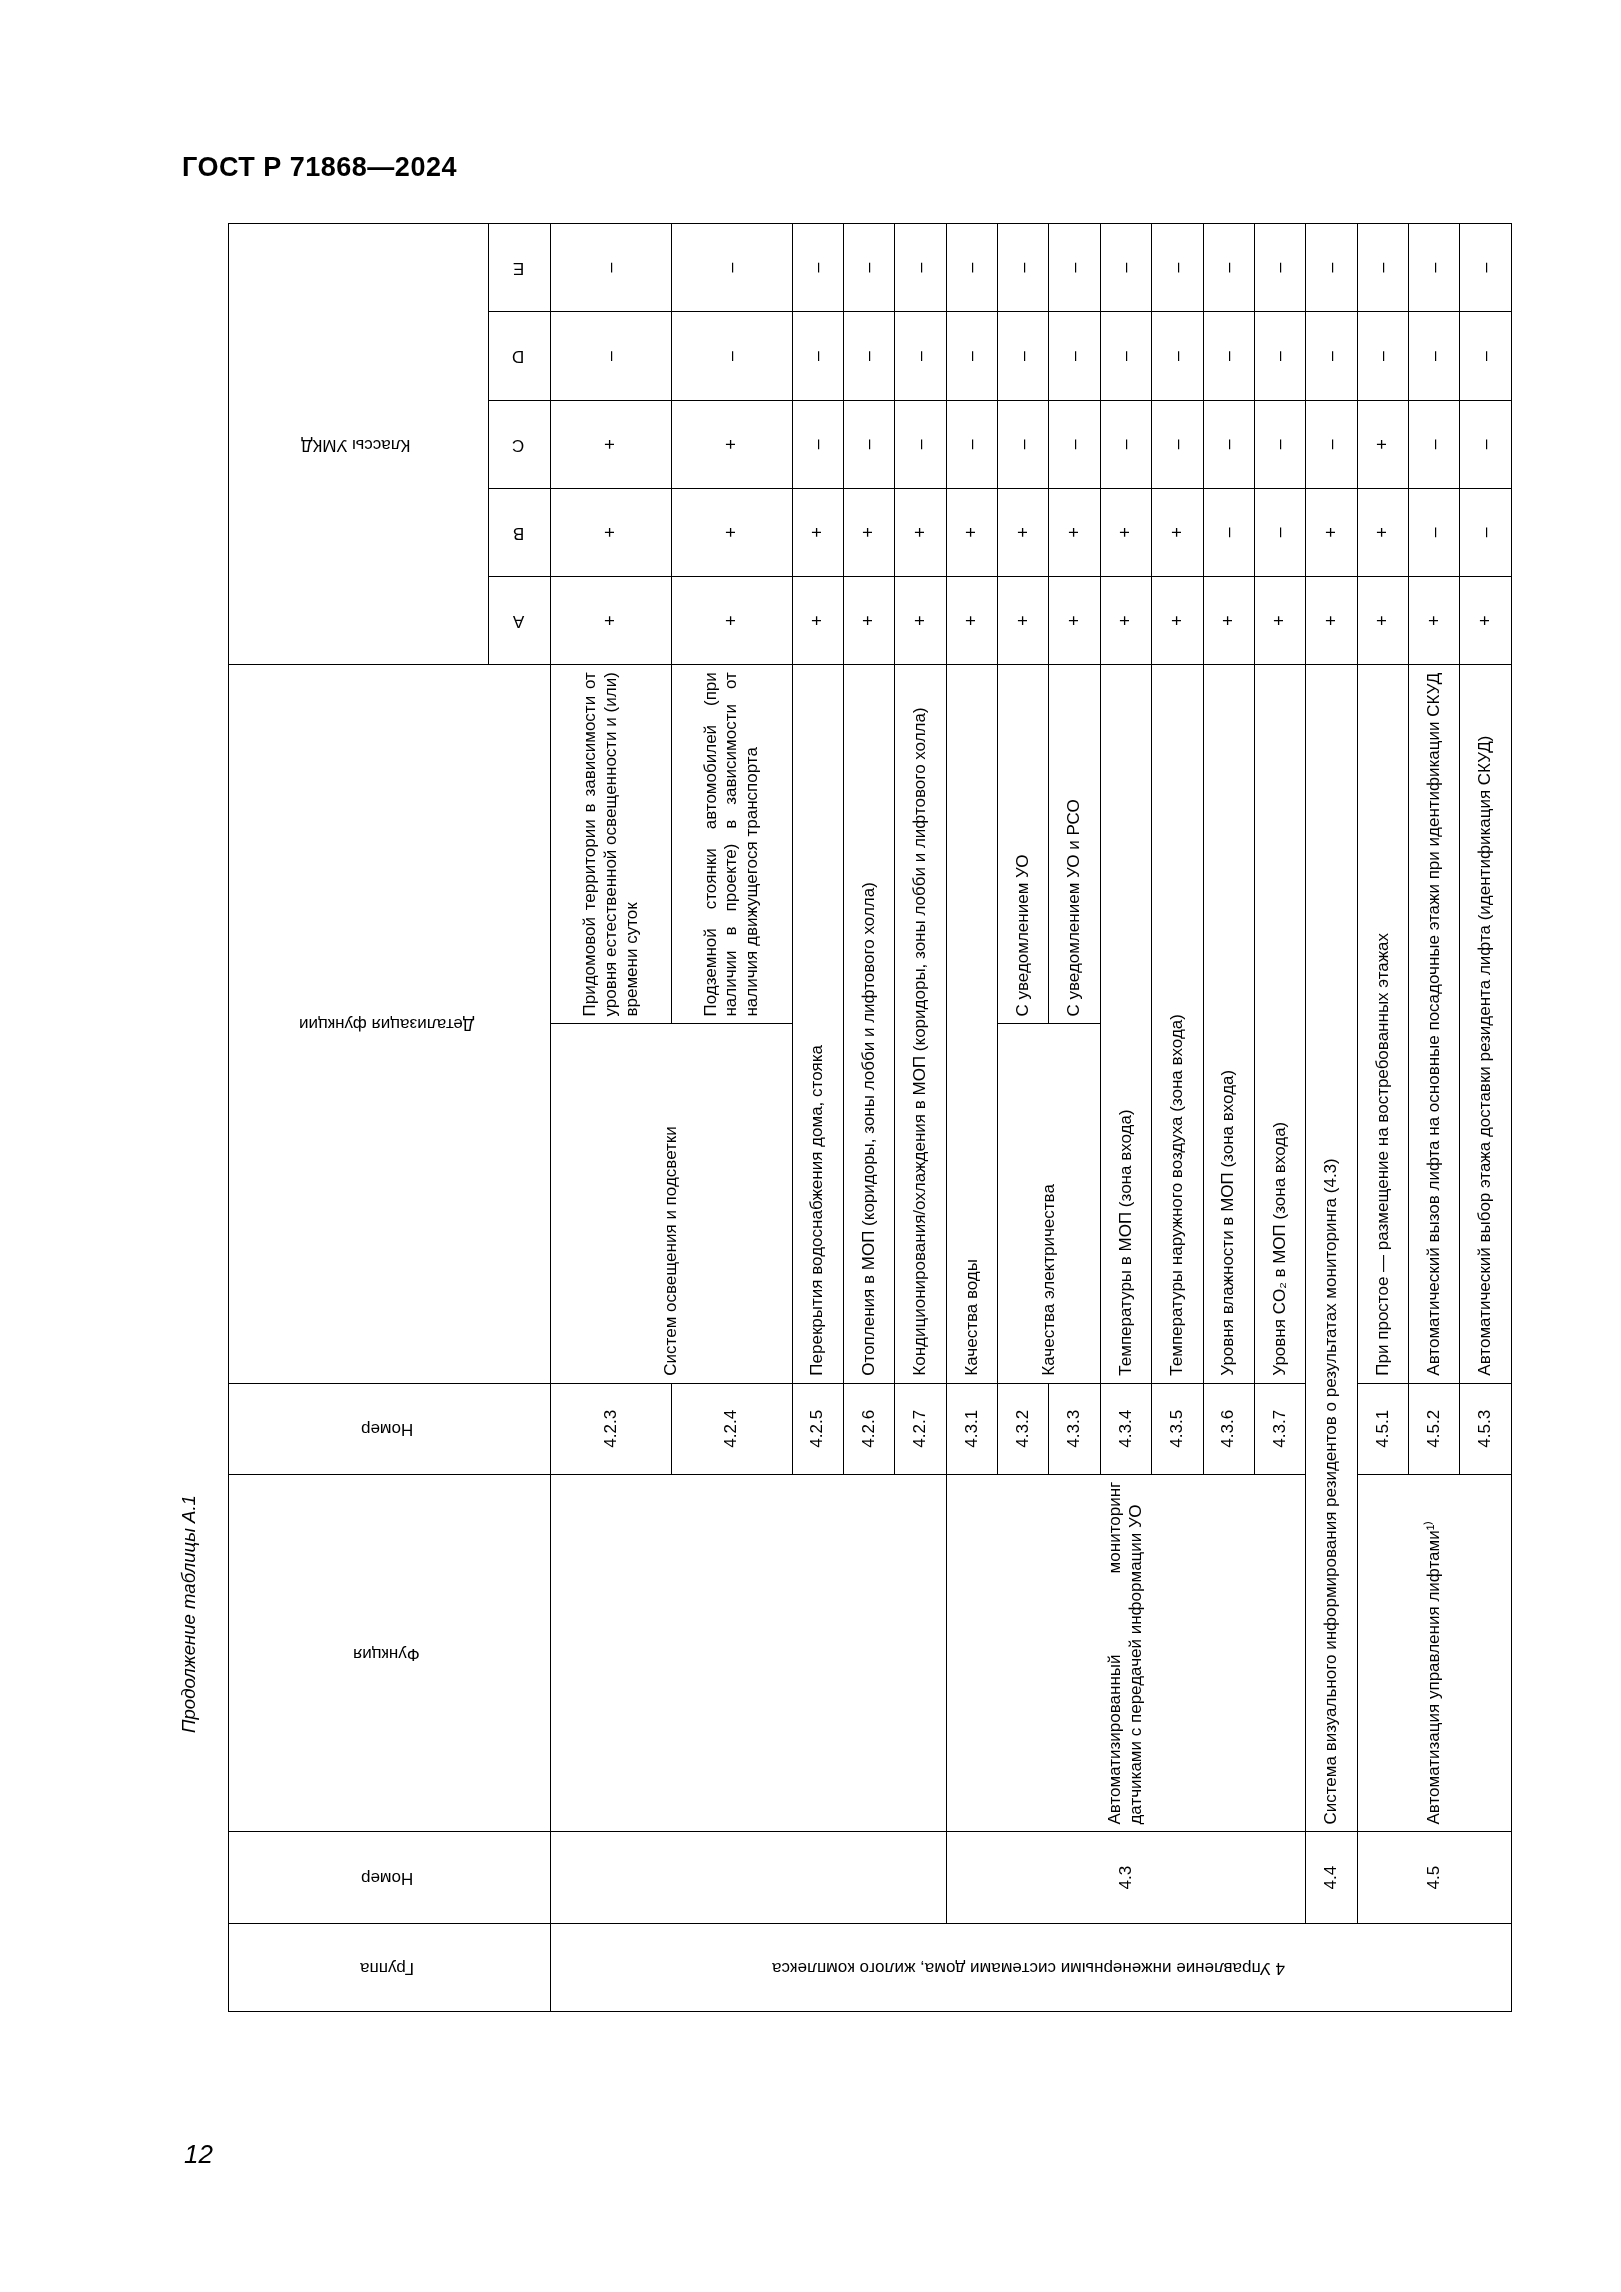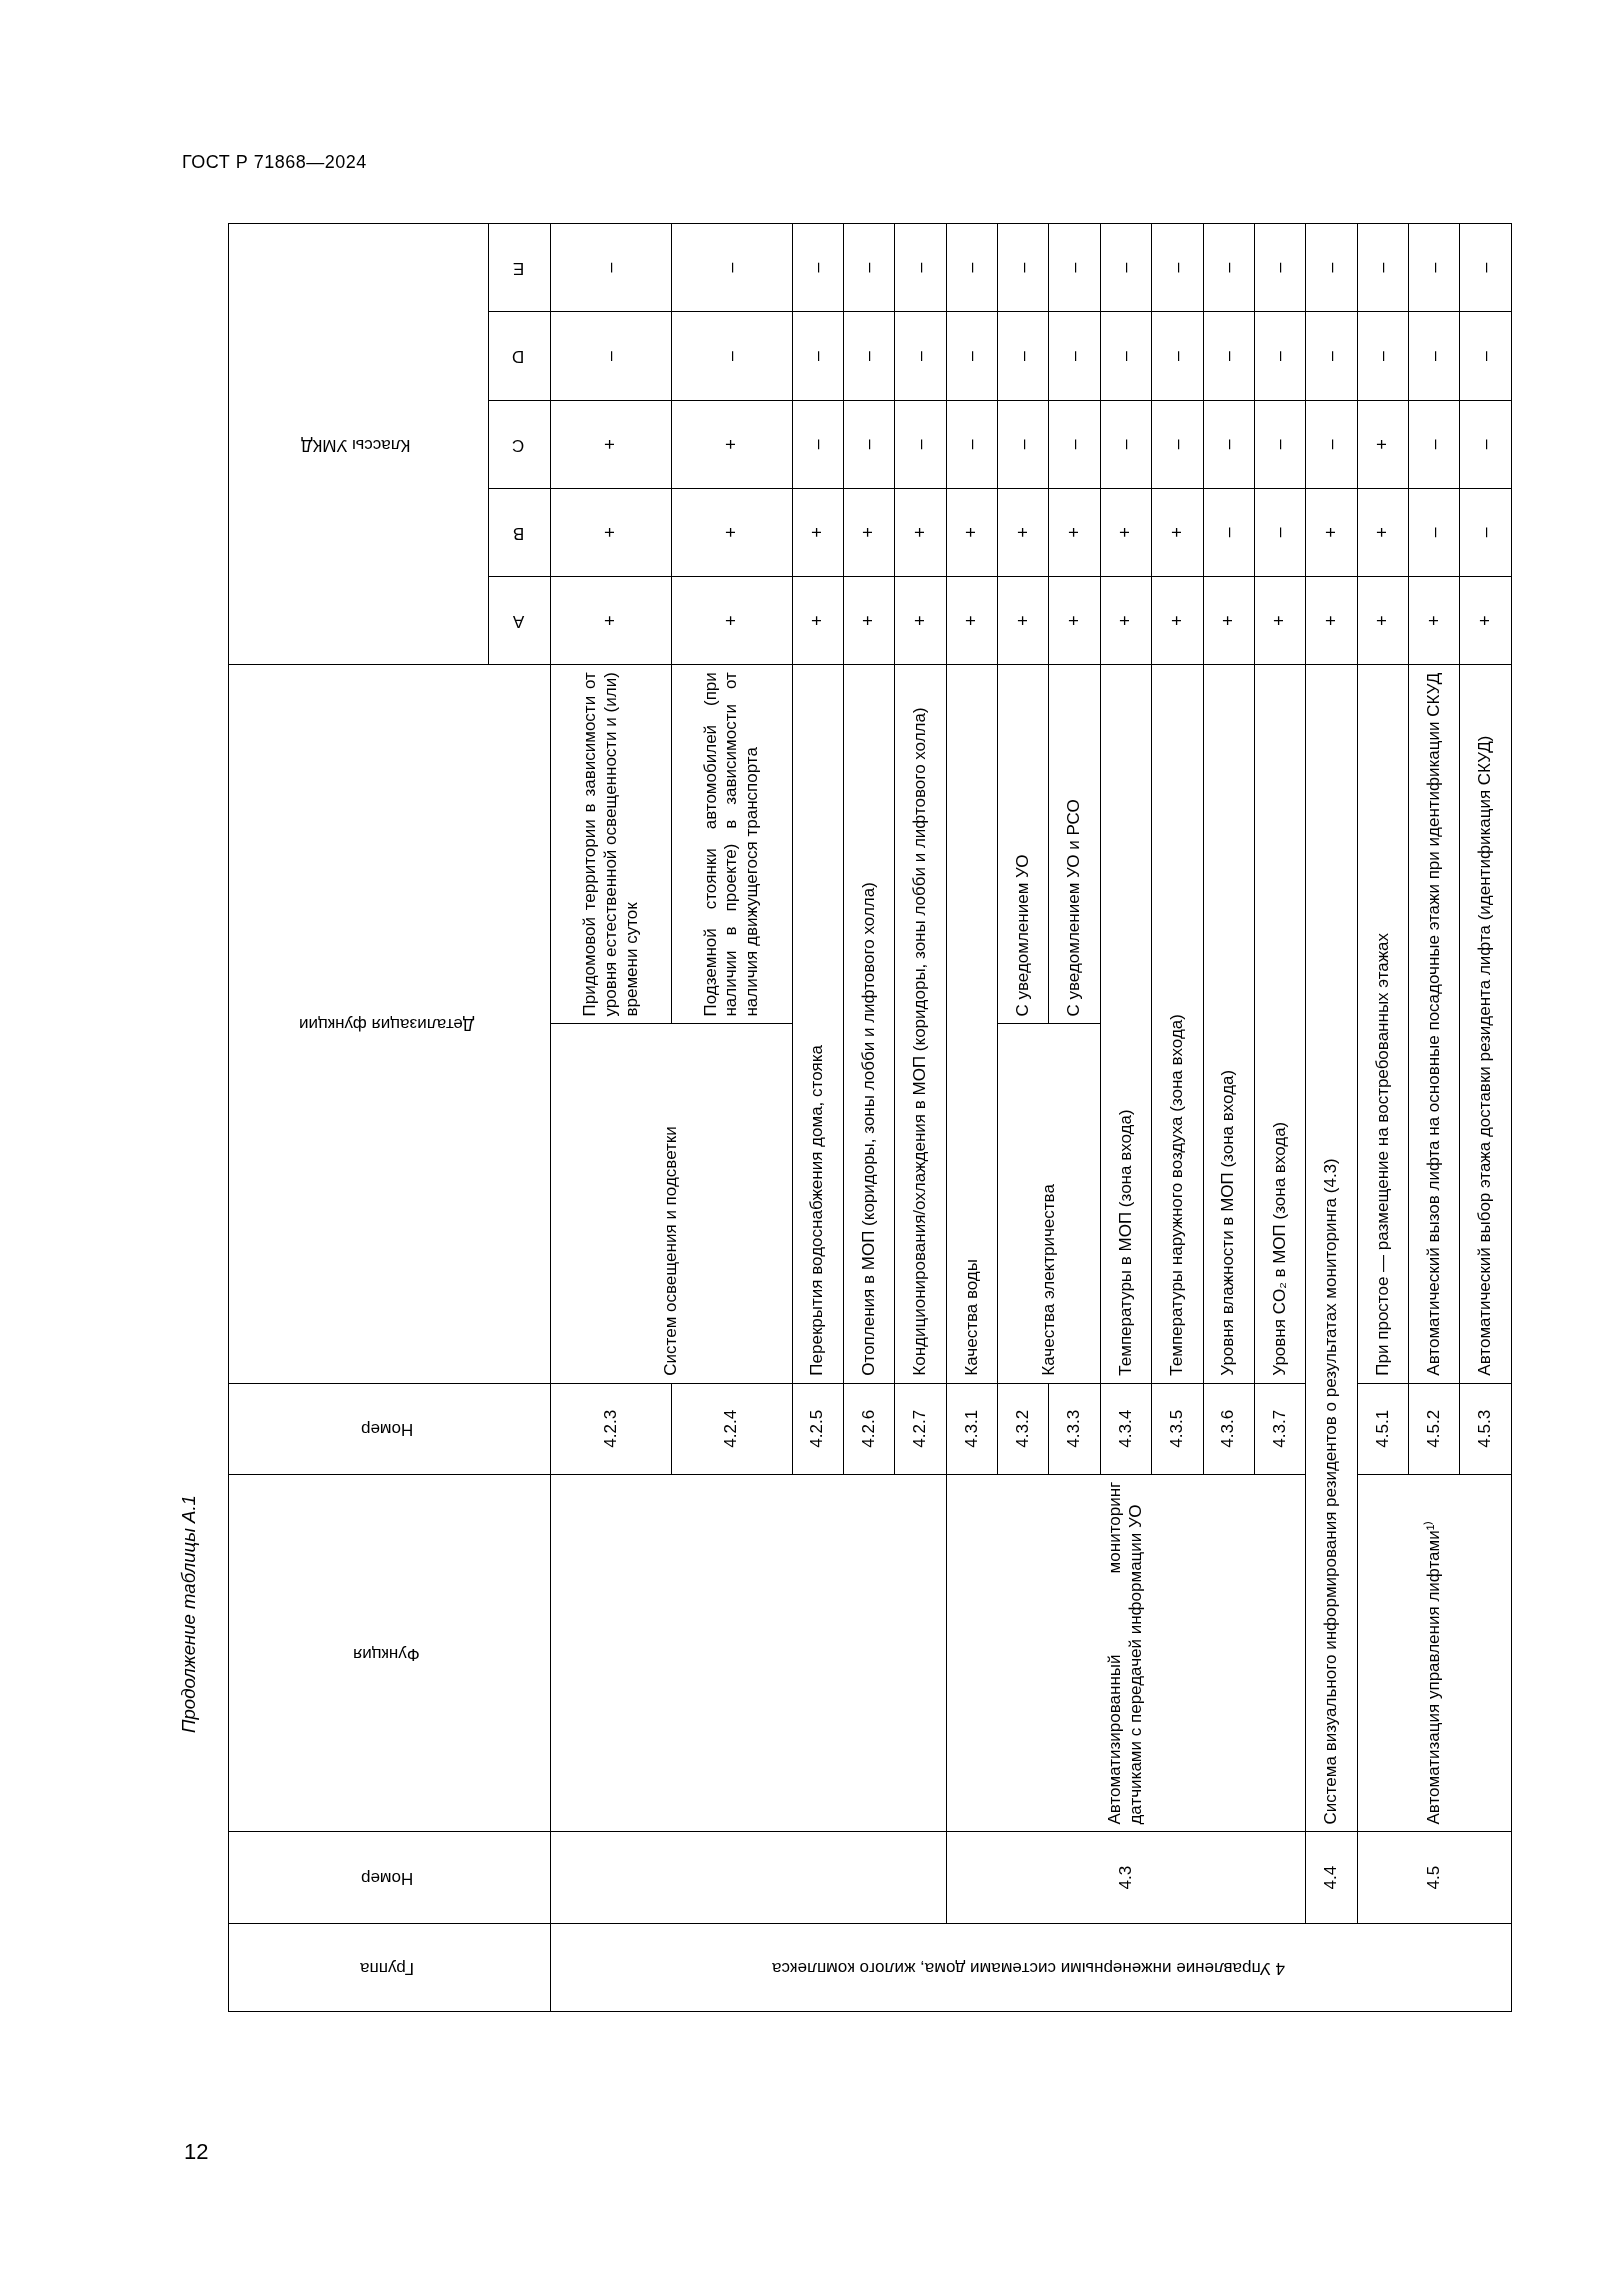--- a/index.html
+++ b/index.html
@@ -18,41 +18,42 @@
 
   .page {
     position: absolute;
     inset: 0;
   }
 
   .doc-header {
     position: absolute;
     left: 182px;
     top: 152px;
-    font-size: 18px;
-    font-weight: normal;
+    font-size: 27px;
+    font-weight: bold;
     letter-spacing: 0.5px;
   }
 
   .cont-label {
     position: absolute;
     left: 178px;
     top: 1733px;
     font-size: 18.6px;
     font-style: italic;
     transform-origin: left top;
     transform: rotate(-90deg);
     white-space: nowrap;
   }
 
   .page-number {
     position: absolute;
     left: 184px;
     top: 2139px;
-    font-size: 22px;
+    font-size: 26px;
+    font-style: italic;
   }
 
   
   .table-wrap {
     position: absolute;
     left: 228px;
     top: 223px;
     width: 1789px;   
     height: 1284px;  
     transform-origin: top left;

